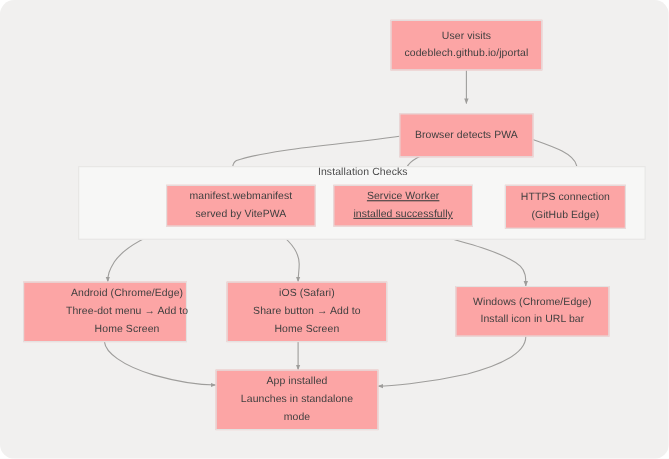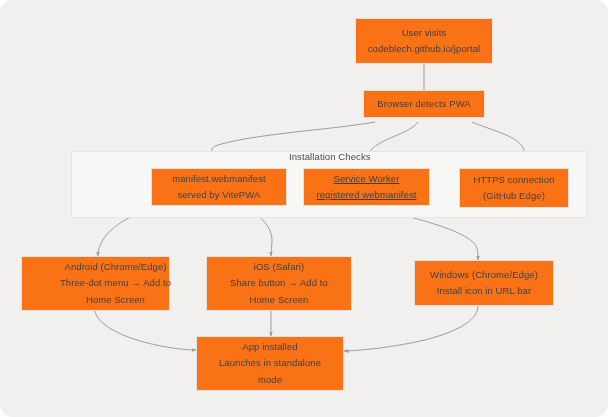--- a/index.html
+++ b/index.html
@@ -32,21 +32,21 @@
   }
   .subgraph-label {
     position: absolute;
     font-size: 9.5px;
     color: #4a4a4a;
     letter-spacing: 0.1px;
     white-space: nowrap;
   }
   .node {
     position: absolute;
-    background: #f97316;
+    background: #fca5a5;
     border: 1px solid #e3e2e1;
     box-sizing: border-box;
     display: flex;
     flex-direction: column;
     align-items: center;
     justify-content: center;
     text-align: center;
     font-size: 9.5px;
     color: #3f3f3f;
     line-height: 1.72;
@@ -83,32 +83,32 @@
   </svg>
 
   <div class="subgraph" style="left:71px; top:151px; width:516px; height:67px;"></div>
   <div class="subgraph-label" style="left:289px; top:151px;">Installation Checks</div>
 
   <div class="node" style="left:355px; top:18px; width:138px; height:46px;">
     <span class="ln">User visits</span>
     <span class="ln">codeblech.github.io/jportal</span>
   </div>
 
-  <div class="node" style="left:363px; top:90px; width:122px; height:28px;">
+  <div class="node" style="left:363px; top:103px; width:122px; height:40px;">
     <span class="ln">Browser detects PWA</span>
   </div>
 
   <div class="node" style="left:151px; top:168px; width:136px; height:38px;">
     <span class="ln">manifest.webmanifest</span>
     <span class="ln">served by VitePWA</span>
   </div>
 
   <div class="node" style="left:303px; top:168px; width:127px; height:38px;text-decoration:underline;">
     <span class="ln">Service Worker</span>
-    <span class="ln">registered webmanifest</span>
+    <span class="ln">installed successfully</span>
   </div>
 
   <div class="node" style="left:459px; top:168px; width:110px; height:40px;">
     <span class="ln">HTTPS connection</span>
     <span class="ln">(GitHub Edge)</span>
   </div>
 
   <div class="node" style="left:21px; top:256px; width:149px; height:55px;padding-left:40px;">
     <span class="ln">Android (Chrome/Edge)</span>
     <span class="ln">Three-dot menu → Add to</span>

